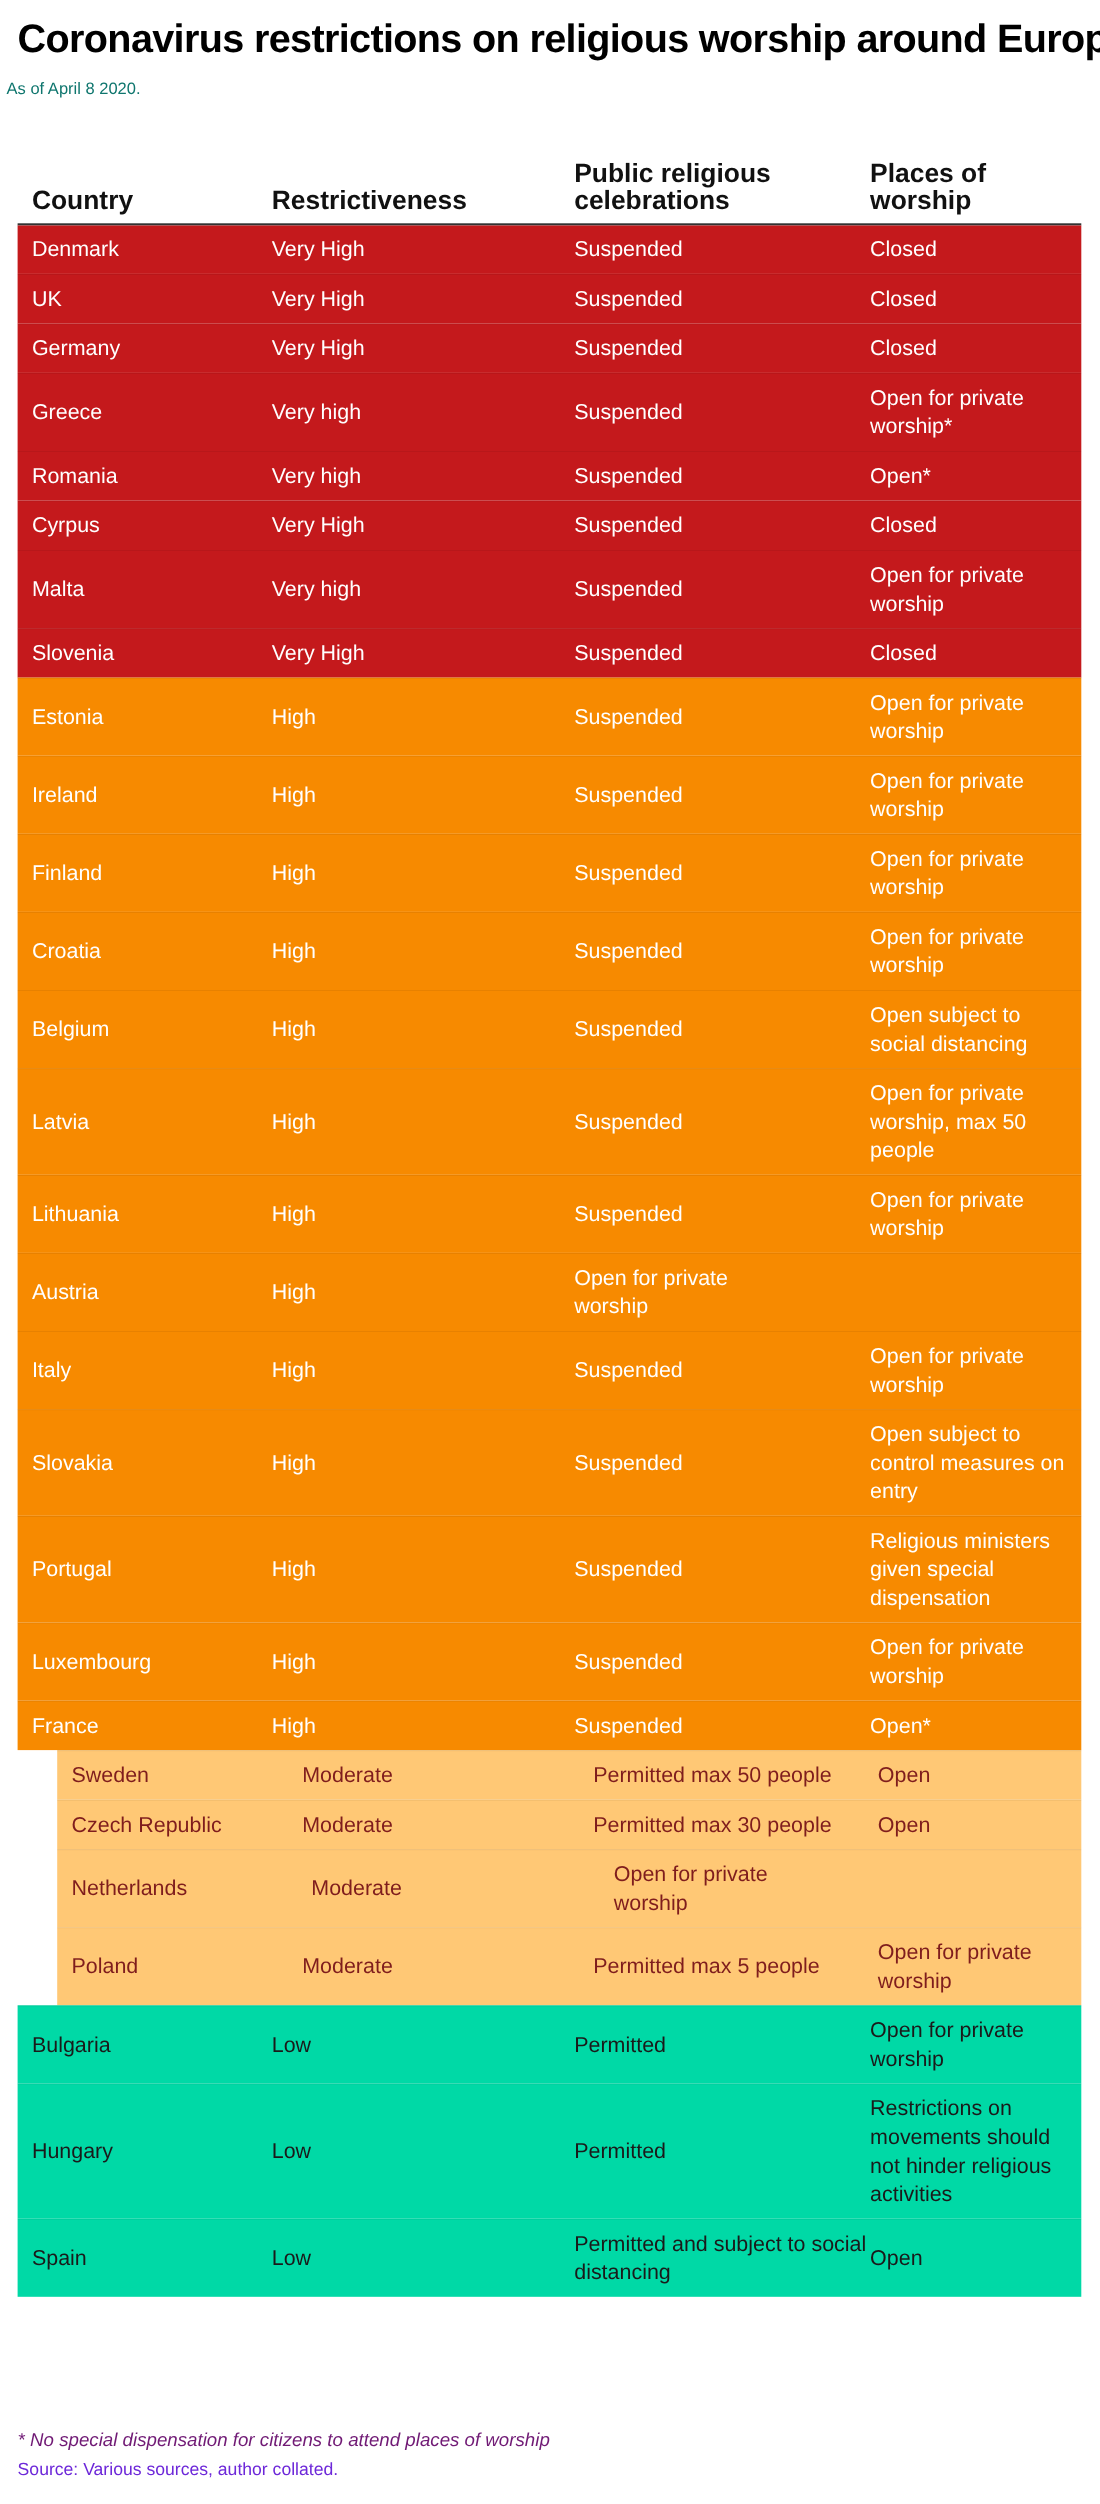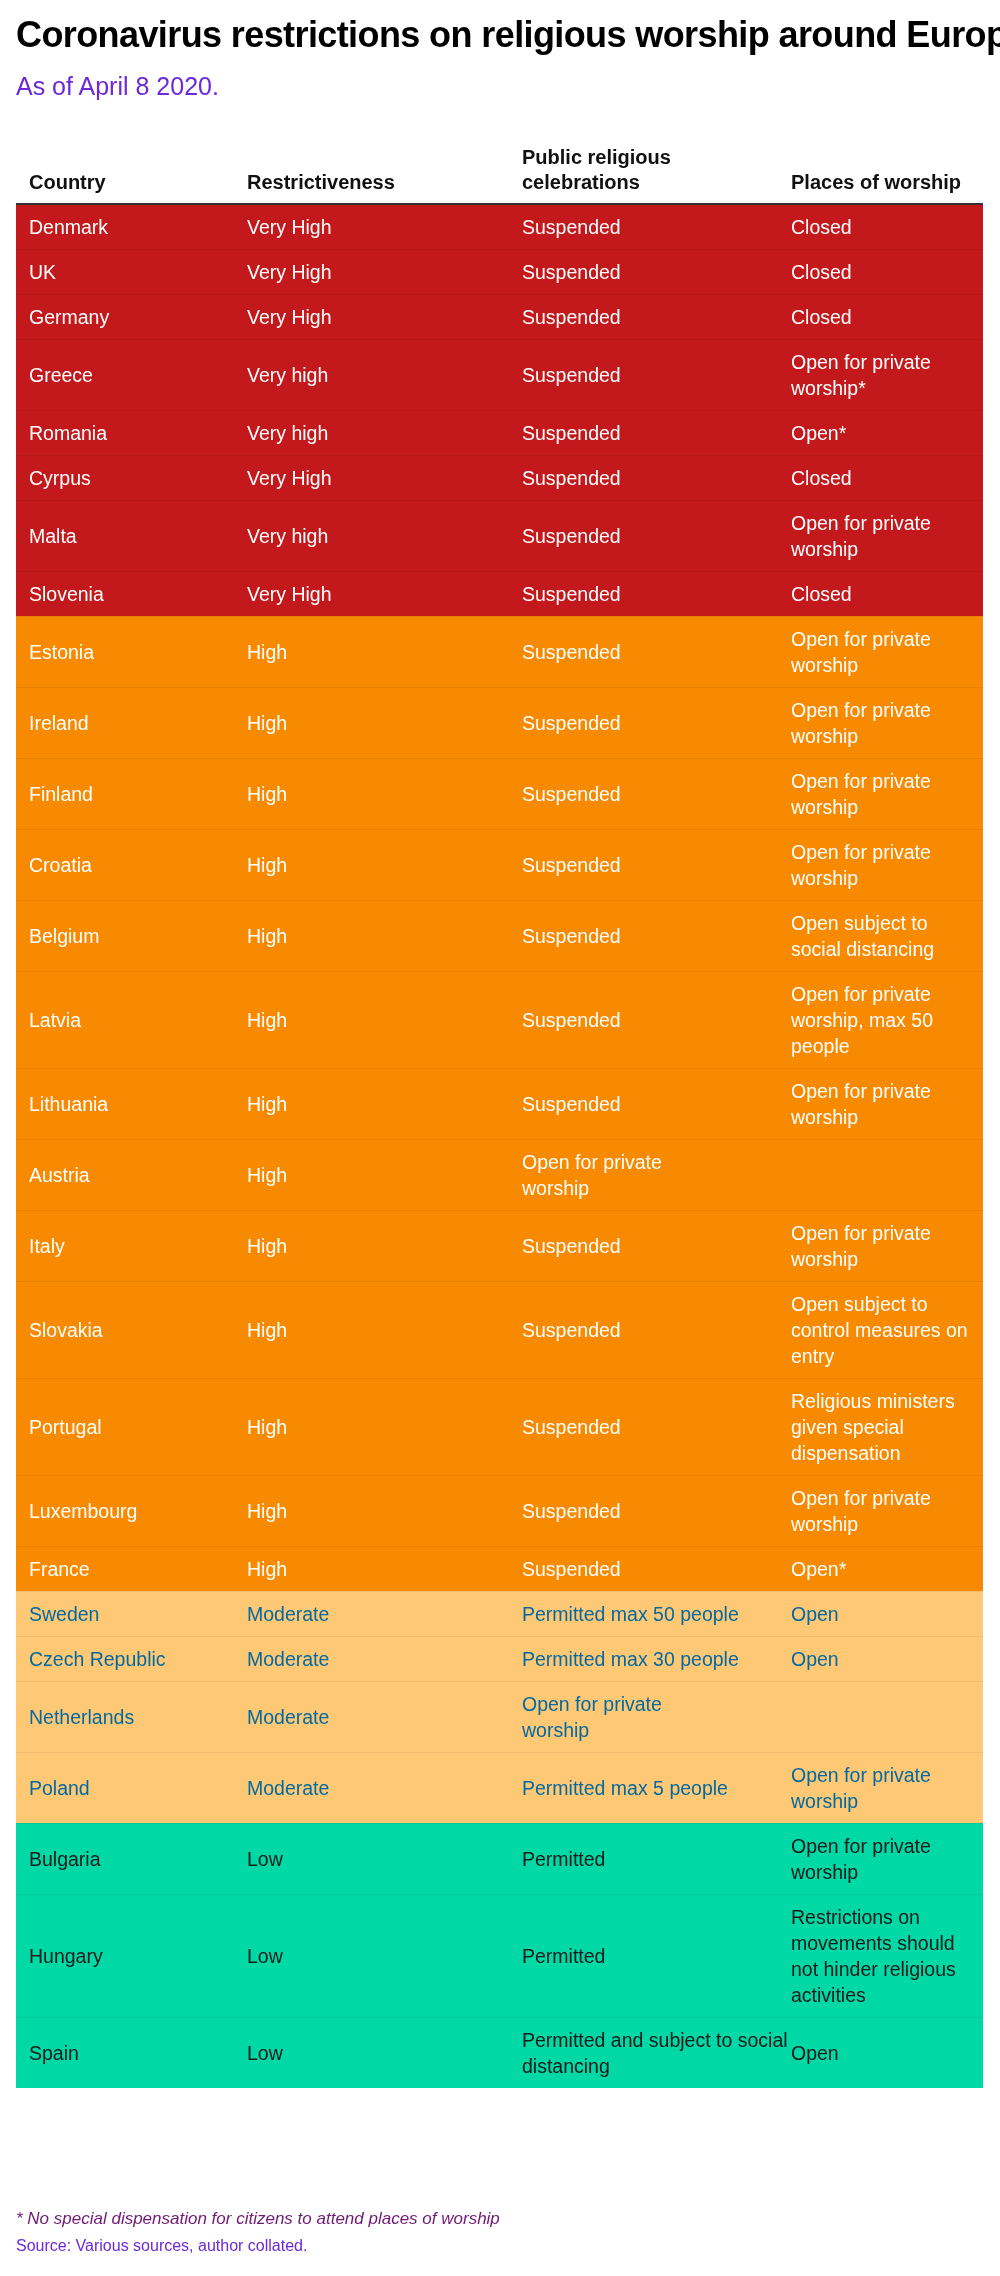--- a/index.html
+++ b/index.html
@@ -1,32 +1,32 @@
 <!DOCTYPE html>
 <html><head>
 <meta charset="utf-8">
 <style>
   html, body { margin: 0; padding: 0; background: #ffffff; }
   body { width: 1000px; height: 2276px; position: relative; font-family: "Liberation Sans", "DejaVu Sans", sans-serif; color: #181818; overflow: hidden; }
   .title { position: absolute; left: 16px; top: 14px; font-size: 36px; font-weight: bold; letter-spacing: -0.6px; color: #000; white-space: nowrap; }
-  .subtitle { position: absolute; left: 16px; top: 72px; font-size: 25px; color: #6d28d9; }
+  .subtitle { position: absolute; left: 6px; top: 72px; font-size: 15px; color: #0f766e; }
   .table { position: absolute; left: 16px; top: 134px; width: 967px; }
   .thead { display: flex; align-items: flex-end; height: 71px; border-bottom: 2px solid #333; box-sizing: border-box; padding-bottom: 8px; }
-  .th { font-size: 20px; font-weight: bold; line-height: 25px; color: #111; box-sizing: border-box; }
+  .th { font-size: 24px; font-weight: bold; line-height: 25px; color: #111; box-sizing: border-box; }
   .c1 { width: 231px; padding-left: 13px; }
   .c2 { width: 275px; padding-left: 0px; }
   .c3 { width: 269px; padding-left: 0px; }
   .c4 { width: 192px; padding-left: 0px; padding-right: 6px; }
   .tbody { }
   .row { display: flex; align-items: center; box-sizing: border-box; padding: 9px 0; border-top: 1px solid rgba(0,0,0,0.06); }
   .row:first-child { border-top: none; }
   .td { font-size: 19.5px; line-height: 26px; box-sizing: border-box; }
   .tier-very-high { background: #C4191C; color: #ffffff; }
   .tier-high { background: #F78A00; color: #ffffff; }
-  .tier-moderate { background: #FFC875; color: #0369a1; }
+  .tier-moderate { background: #FFC875; color: #7f1d1d; margin-left: 36px; }
   .tier-low { background: #00D9A6; color: #1a1a1a; }
   .footnote { position: absolute; left: 16px; top: 2209px; font-size: 17px; font-style: italic; color: #701a75; }
   .source { position: absolute; left: 16px; top: 2237px; font-size: 16px; color: #6d28d9; text-align: right; }
 </style>
 </head>
 <body>
 
 <div class="title">Coronavirus restrictions on religious worship around Europe</div>
 <div class="subtitle">As of April 8 2020.</div>
 

